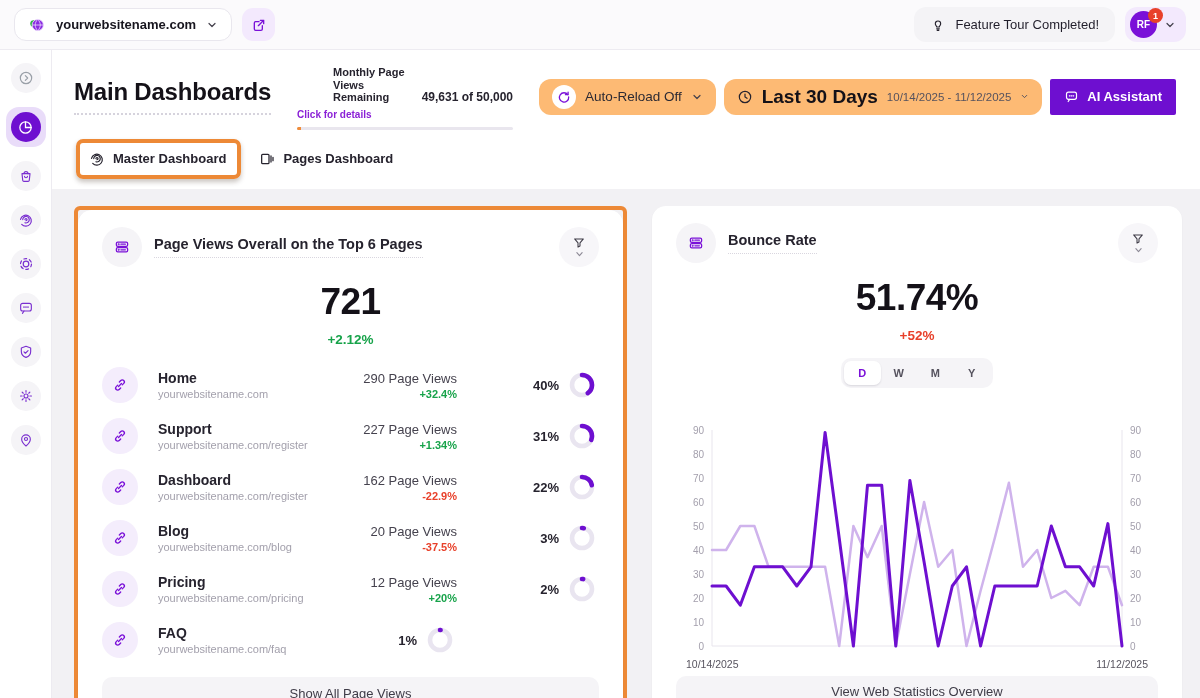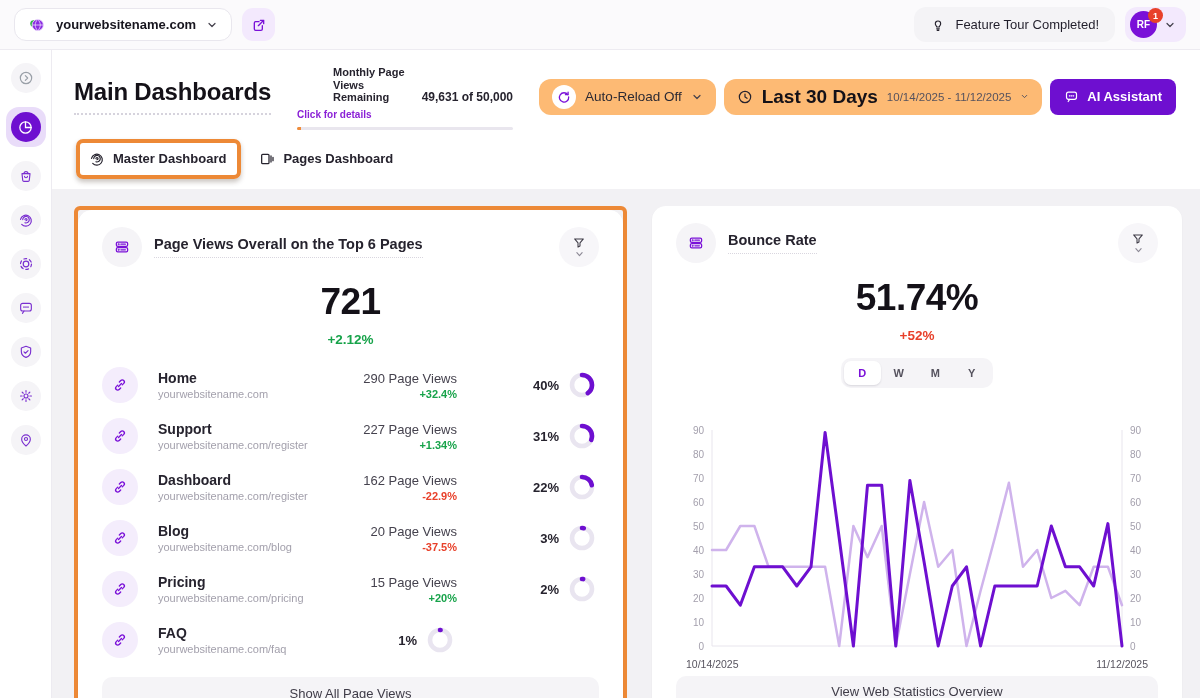--- a/index.html
+++ b/index.html
@@ -37,21 +37,21 @@
   .quota-usage { font-size:12px; font-weight:700; color:#26232e; white-space:nowrap; }
   .quota-link { font-size:10px; font-weight:600; color:#8a1fd6; cursor:pointer; display:inline-block; margin-top:1px; }
   .quota-bar { margin-top:5px; height:3px; border-radius:2px; background:#e9e6ee; overflow:hidden; }
   .quota-fill { width:2%; height:100%; background:#f08c3a; }
   .hdr-controls { margin-left:auto; display:flex; align-items:center; gap:8px; }
   .pill { height:36px; border-radius:12px; background:#fdba74; display:flex; align-items:center; gap:9px; padding:0 13px; border:none; cursor:pointer; }
   .pill .ico-circle { width:24px; height:24px; border-radius:50%; background:#fff; display:flex; align-items:center; justify-content:center; }
   .pill .t-med { font-size:13.5px; font-weight:500; color:#2c2a33; }
   .pill .t-bold { font-size:19px; font-weight:700; color:#141118; }
   .pill .t-dates { font-size:11.5px; font-weight:500; color:#55525e; }
-  .ai-btn { height:36px; border-radius:8px; background:#6e0fd0; color:#fff; display:flex; align-items:center; gap:8px; padding:0 14px; border:none; cursor:pointer; font-size:13px; font-weight:700; }
+  .ai-btn { height:36px; border-radius:2px; background:#6e0fd0; color:#fff; display:flex; align-items:center; gap:8px; padding:0 14px; border:none; cursor:pointer; font-size:13px; font-weight:700; }
 
   .tabs { display:flex; align-items:center; gap:16px; margin-top:9px; padding-bottom:10px; padding-left:2px; }
   .tab { display:flex; align-items:center; gap:8px; background:none; border:none; cursor:pointer; font-size:13px; font-weight:600; color:#26232e; padding:4px 2px; }
   .tab-annotation { border:4px solid #ed8936; border-radius:7px; padding:4px 9px 4px 7px; box-shadow:0 3px 5px rgba(40,20,0,.25); display:inline-flex; }
 
   
   .content { flex:1; background:#f2f1f4; padding:17px 24px 22px 22px; display:flex; gap:25px; align-items:flex-start; }
   .card { background:#fff; border-radius:14px; padding:17px 24px 20px 24px; display:flex; flex-direction:column; height:521px; box-shadow:0 1px 2px rgba(18,8,38,.05); }
   .card-annotation { border:4px solid #ed8936; border-radius:6px; }
   .card.left { width:545px; }
@@ -440,21 +440,21 @@
                     <path d="M9.8 14.2l4.4-4.4"></path>
                     <path d="M8.6 12.2l-2.2 2.2a3.1 3.1 0 0 0 4.4 4.4l2.2-2.2"></path>
                     <path d="M15.4 11.8l2.2-2.2a3.1 3.1 0 0 0-4.4-4.4L11 7.4"></path>
                   </svg>
     </span>
     <span class="row-names">
       <span class="row-name">Pricing</span>
       <span class="row-url">yourwebsitename.com/pricing</span>
     </span>
     <span class="row-views">
-      <span class="views">15 Page Views</span>
+      <span class="views">12 Page Views</span>
       <span class="views-change pos">+20%</span>
     </span>
     <span class="row-right">
       <span class="row-pct">2%</span>
       <svg class="donut" width="26" height="26" viewBox="0 0 26 26">
                     <circle cx="13" cy="13" r="10" fill="none" stroke="#e9e5f0" stroke-width="4.6"></circle>
                     <circle cx="13" cy="13" r="10" fill="none" stroke="#6E0FD0" stroke-width="4.6" stroke-linecap="round" stroke-dasharray="1.26 62.83" transform="rotate(-90 13 13)"></circle>
                   </svg>
     </span>
   </div>

